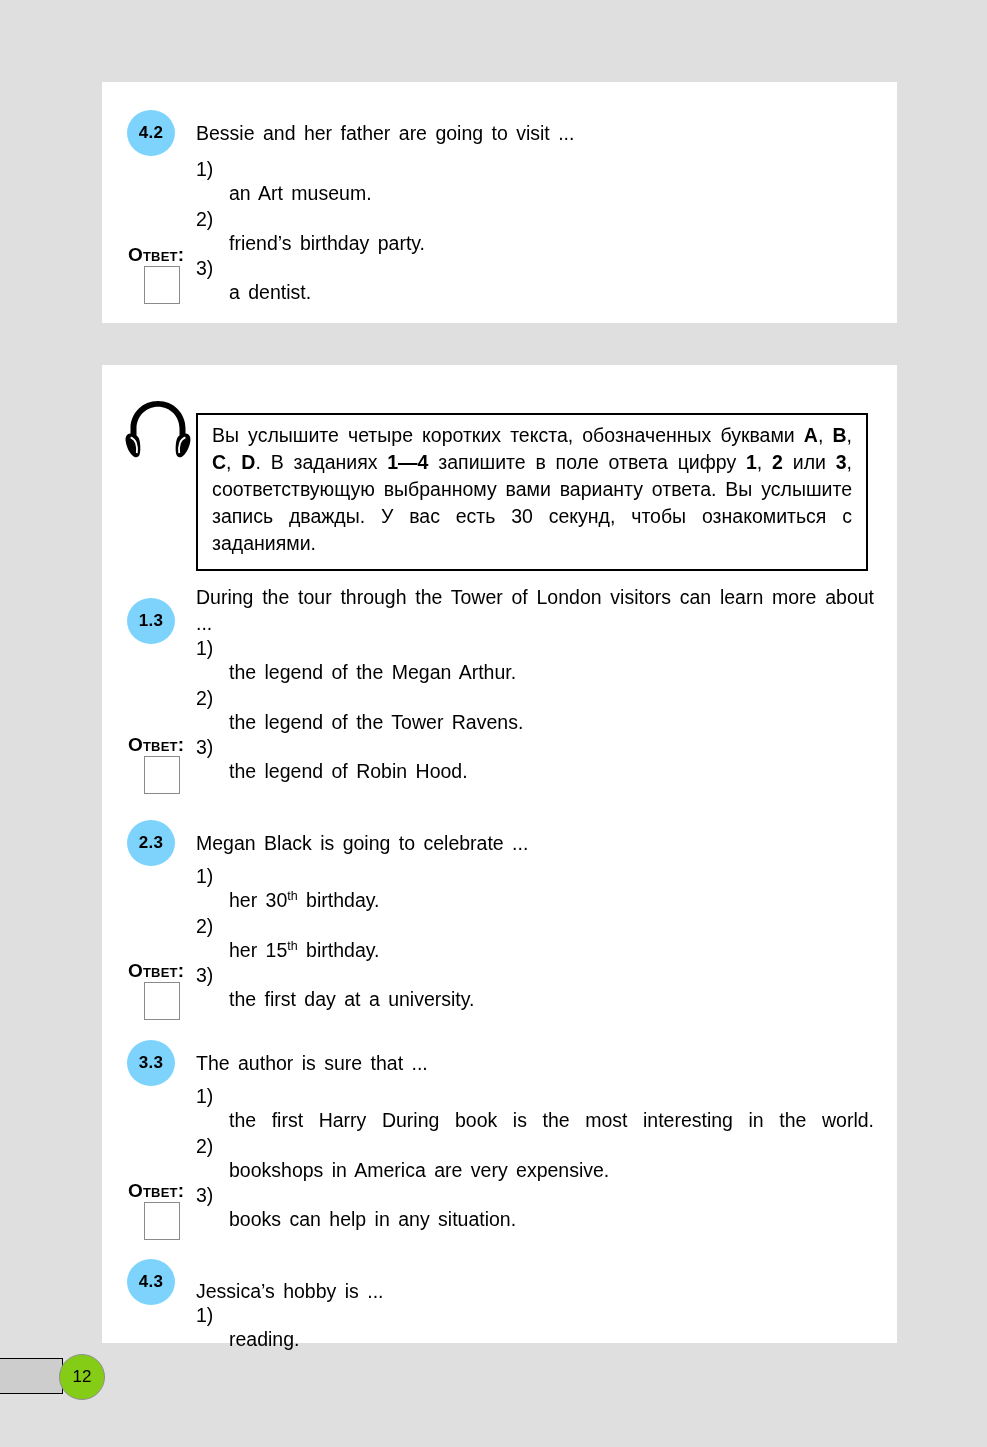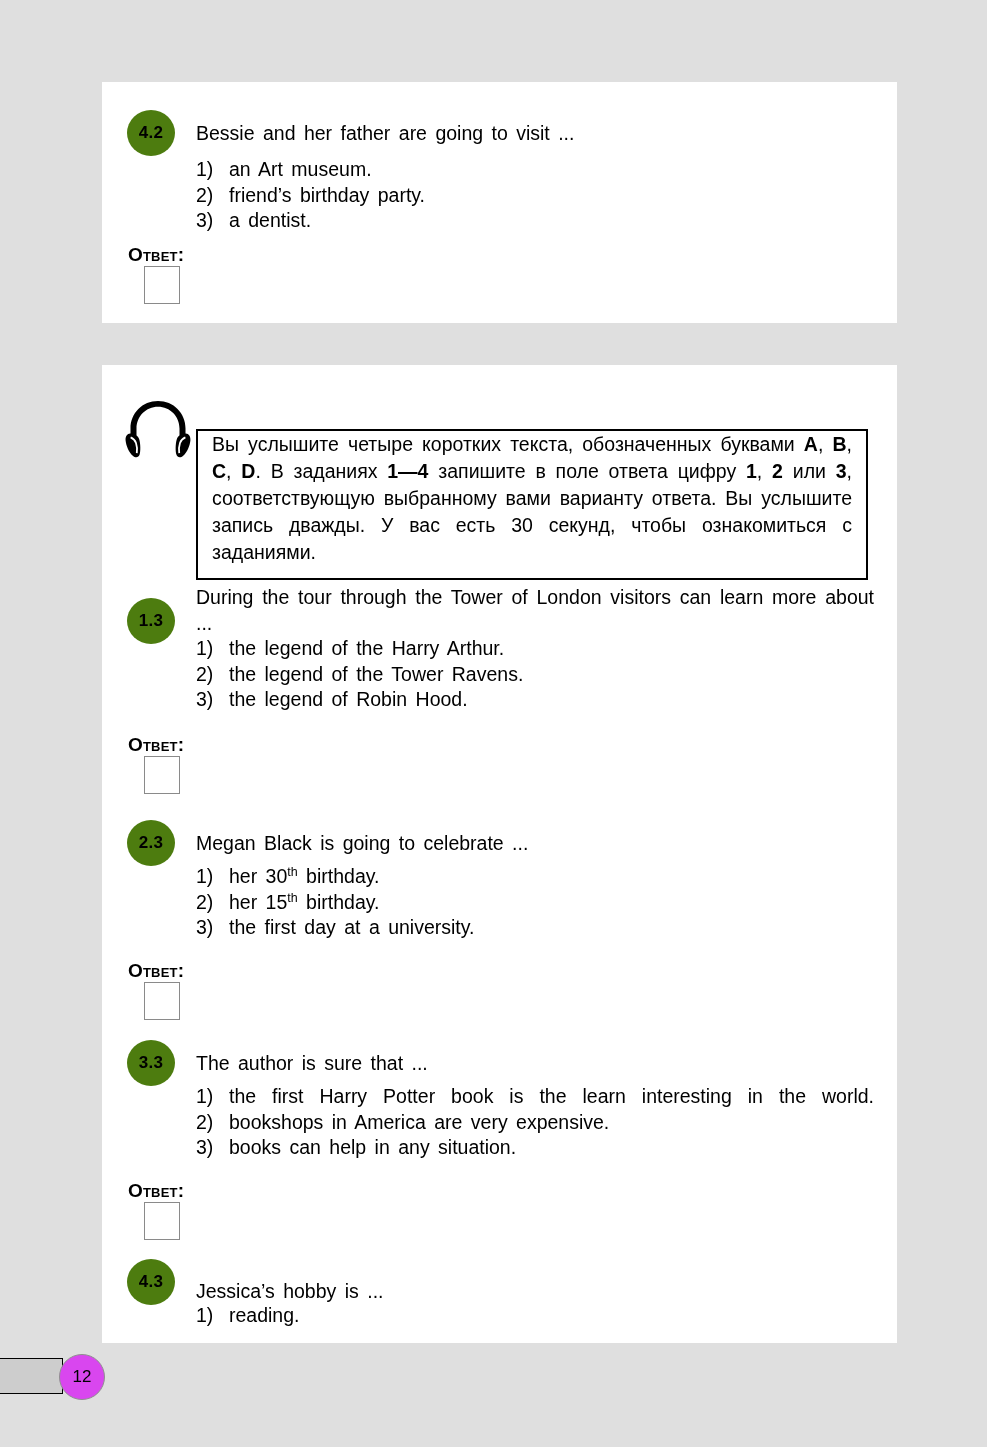--- a/index.html
+++ b/index.html
@@ -29,21 +29,21 @@
     position: absolute;
     left: 0;
     width: 100%;
   }
   .qbadge {
     position: absolute;
     left: 25px;
     width: 48px;
     height: 46px;
     border-radius: 50%;
-    background: #4d7c0f;
+    background: #7dd3fc;
     color: #000;
     font-size: 17px;
     font-weight: bold;
     display: flex;
     align-items: center;
     justify-content: center;
     letter-spacing: 0.3px;
   }
   .qstem {
     position: absolute;
@@ -67,20 +67,21 @@
     display: flex;
     white-space: nowrap;
     word-spacing: 3px;
   }
   .opt-num {
     width: 33px;
     flex: 0 0 33px;
   }
   .opt-text {
     flex: 1 1 auto;
+    margin-top: 24px;
   }
   .opt-text.justify-all {
     white-space: normal;
     text-align: justify;
     text-align-last: justify;
   }
   sup {
     font-size: 0.64em;
     vertical-align: super;
     line-height: 0;
@@ -121,26 +122,26 @@
   #headphones-icon {
     position: absolute;
     left: 22px;
     top: 8px;
     width: 68px;
     height: 66px;
   }
   #instruction-box {
     position: absolute;
     left: 94px;
-    top: 40px;
+    top: 24px;
     width: 672px;
     box-sizing: border-box;
     border: 2px solid #000;
     background: #fff;
-    padding: 0 14px 12px 14px;
+    padding: 7px 14px 12px 14px;
   }
   #instruction-text {
     font-size: 19.5px;
     line-height: 27px;
     color: #000;
     text-align: justify;
     word-spacing: 2px;
     margin: 0;
   }
   #instruction-text b { font-weight: bold; }
@@ -157,21 +158,21 @@
     border-left: none;
     box-sizing: border-box;
   }
   #page-number-circle {
     position: absolute;
     left: 59px;
     top: 1354px;
     width: 46px;
     height: 46px;
     border-radius: 50%;
-    background: #d946ef;
+    background: #84cc16;
     border: 1.6px solid #8f8f8f;
     box-sizing: border-box;
     display: flex;
     align-items: center;
     justify-content: center;
     font-size: 17px;
     color: #000;
   }
 </style>
 </head>
@@ -223,21 +224,21 @@
     </div>
   </div>
 
   <div class="question" style="top:205px;">
     <div class="qbadge" style="top:28px;">1.3</div>
     <div class="qstem" style="top:14px;">During  the  tour  through  the  Tower  of  London  visitors  can  learn more  about  ...</div>
   </div>
   <div class="options" style="top:271px;">
     <div class="opt">
       <span class="opt-num">1)</span>
-      <span class="opt-text">the  legend  of  the  Harry  Arthur.</span>
+      <span class="opt-text">the  legend  of  the  Megan  Arthur.</span>
     </div>
     <div class="opt">
       <span class="opt-num">2)</span>
       <span class="opt-text">the  legend  of  the  Tower  Ravens.</span>
     </div>
     <div class="opt">
       <span class="opt-num">3)</span>
       <span class="opt-text">the  legend  of  Robin  Hood.</span>
     </div>
   </div>
@@ -269,21 +270,21 @@
     <span class="answer-box"></span>
   </div>
 
   <div class="question" style="top:675px;">
     <div class="qbadge">3.3</div>
     <div class="qstem" style="top:10px;">The  author  is  sure  that  ...</div>
   </div>
   <div class="options" style="top:719px;">
     <div class="opt">
       <span class="opt-num">1)</span>
-      <span class="opt-text justify-all">the first Harry Potter book is the learn interesting in the world.</span>
+      <span class="opt-text justify-all">the first Harry During book is the most interesting in the world.</span>
     </div>
     <div class="opt">
       <span class="opt-num">2)</span>
       <span class="opt-text">bookshops  in  America  are  very  expensive.</span>
     </div>
     <div class="opt">
       <span class="opt-num">3)</span>
       <span class="opt-text">books  can  help  in  any  situation.</span>
     </div>
   </div>

